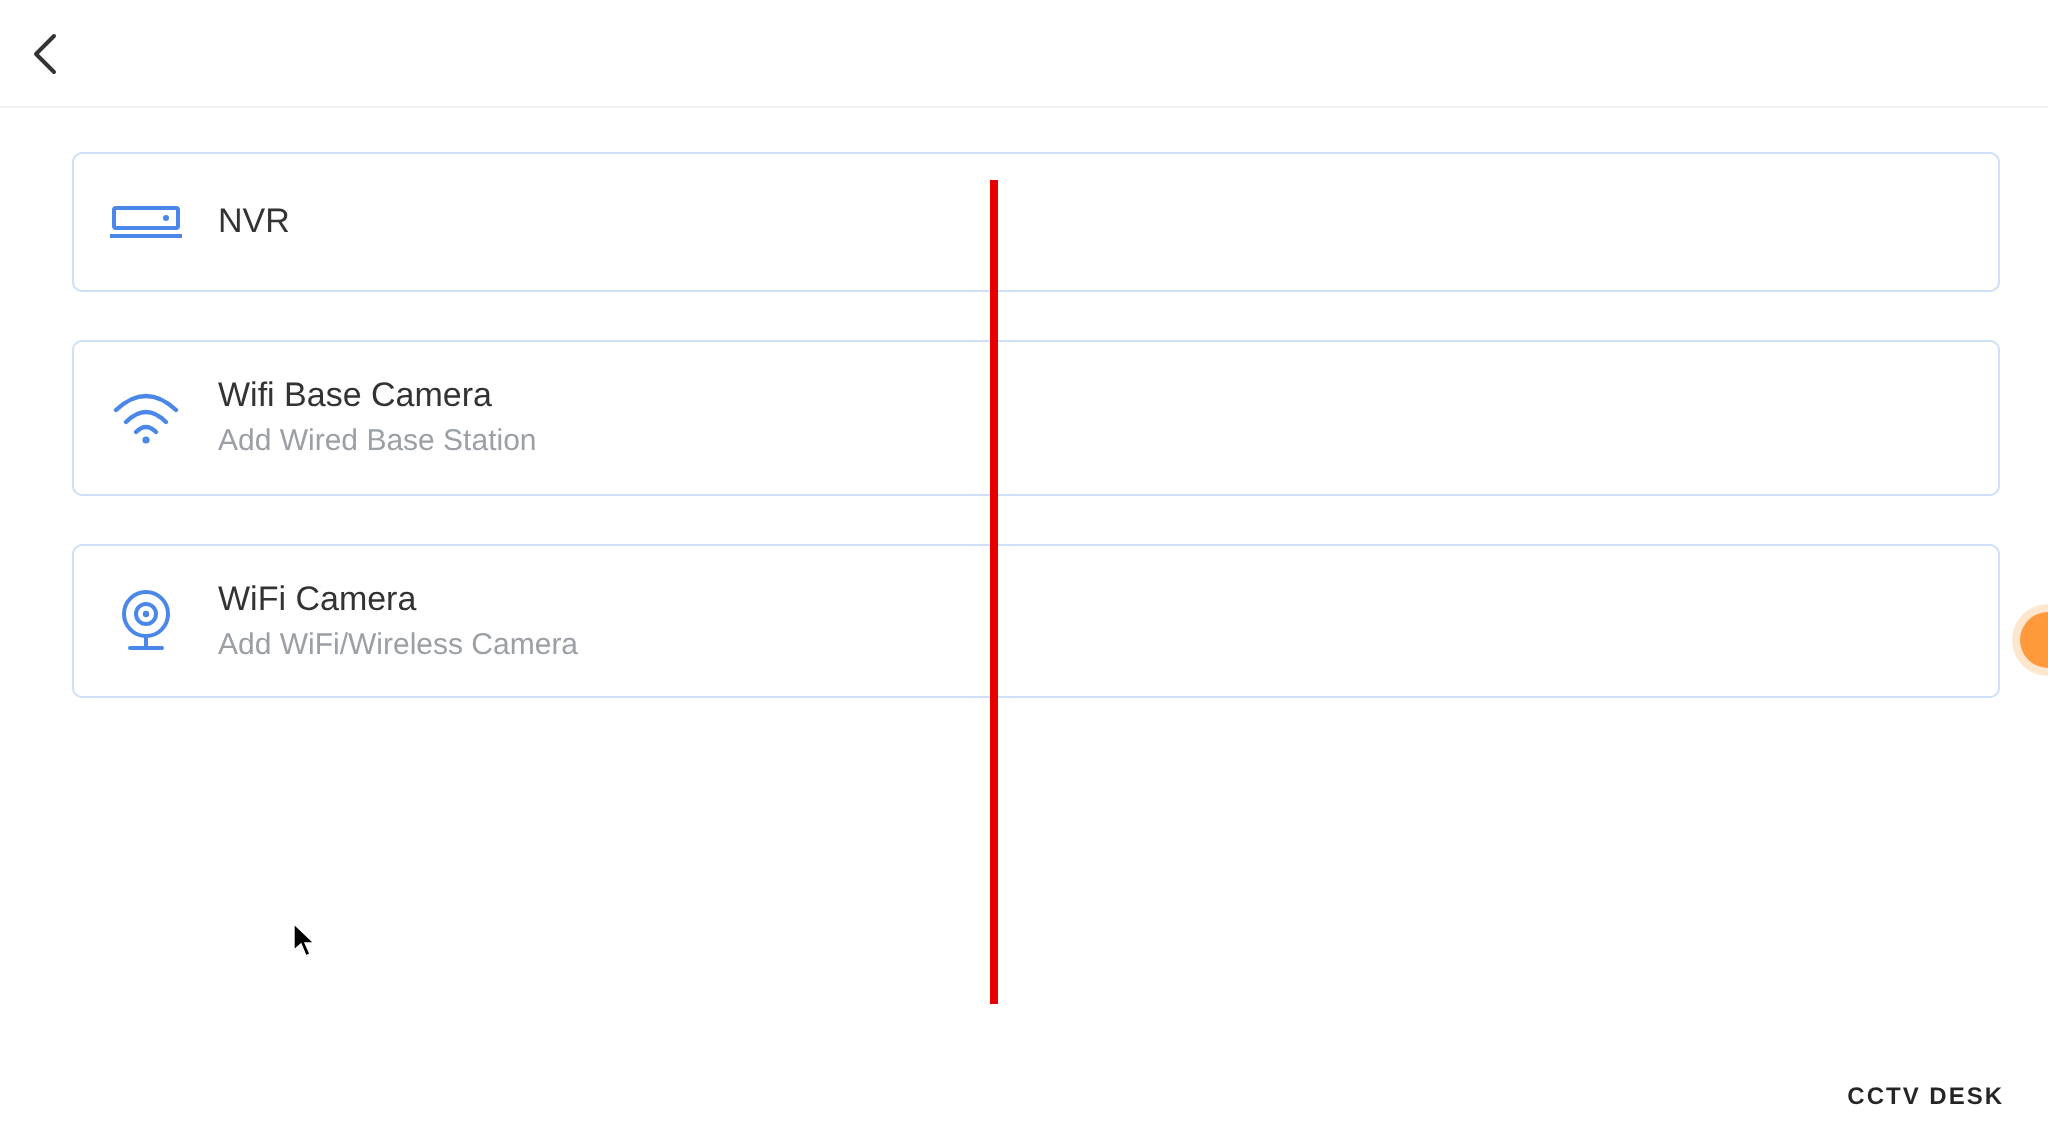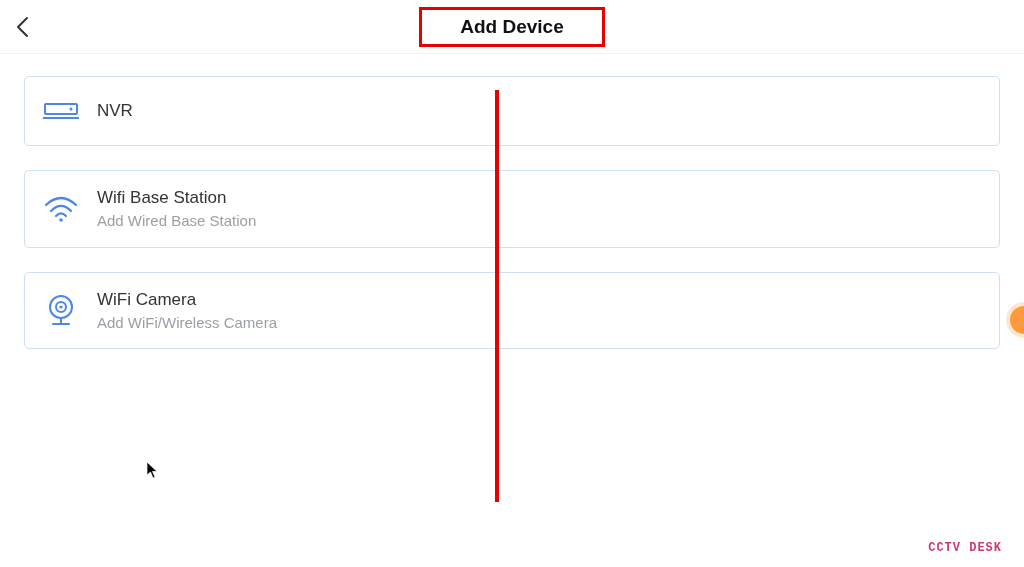--- a/index.html
+++ b/index.html
@@ -29,20 +29,21 @@
       border: 3px solid #e60000;
       padding: 6px 38px;
     }
     .page-title {
       font-size: 19px;
       font-weight: 700;
       color: #111;
     }
     .list {
       padding: 22px 24px 0 24px;
+      margin-left: 12px;
     }
     .card {
       border: 1px solid #cde0f5;
       border-radius: 5px;
       padding: 16px 18px;
       margin-bottom: 24px;
       display: flex;
       align-items: center;
       gap: 18px;
       cursor: pointer;
@@ -94,36 +95,32 @@
       background: #ff9a3c;
       box-shadow: 0 0 0 4px rgba(255,154,60,0.25);
     }
     .watermark {
       position: absolute;
       right: 22px;
       bottom: 12px;
       font-size: 12px;
       font-weight: 800;
       letter-spacing: 1px;
-      color: #be185d;
+      color: #000000;
       opacity: 0.85;
-      font-family: Liberation Mono, monospace;
     }
   </style>
 </head>
 <body>
 
 <div class="header">
   <div class="back-arrow">
     <svg width="18" height="22" viewBox="0 0 18 22">
       <polyline points="13,2 4,11 13,20" fill="none" stroke="#333" stroke-width="2" stroke-linecap="round" stroke-linejoin="round"></polyline>
     </svg>
-  </div>
-  <div class="title-box">
-    <span class="page-title">Add Device</span>
   </div>
 </div>
 
 <div class="list">
 
   <div class="card">
     <div class="icon-wrap">
       <svg width="36" height="20" viewBox="0 0 36 20">
         <rect x="2" y="3" width="32" height="10" rx="1" fill="none" stroke="#4a87e8" stroke-width="2"></rect>
         <circle cx="28" cy="8" r="1.5" fill="#4a87e8"></circle>
@@ -139,21 +136,21 @@
   <div class="card">
     <div class="icon-wrap">
       <svg width="36" height="28" viewBox="0 0 36 28">
         <path d="M3 10 Q18 -4 33 10" fill="none" stroke="#4a87e8" stroke-width="2.2" stroke-linecap="round"></path>
         <path d="M8 16 Q18 6 28 16" fill="none" stroke="#4a87e8" stroke-width="2.2" stroke-linecap="round"></path>
         <path d="M13 21 Q18 16 23 21" fill="none" stroke="#4a87e8" stroke-width="2.2" stroke-linecap="round"></path>
         <circle cx="18" cy="25" r="1.8" fill="#4a87e8"></circle>
       </svg>
     </div>
     <div class="card-text">
-      <span class="card-title">Wifi Base Station</span>
+      <span class="card-title">Wifi Base Camera</span>
       <span class="card-sub">Add Wired Base Station</span>
     </div>
   </div>
 
   <div class="card">
     <div class="icon-wrap">
       <svg width="34" height="34" viewBox="0 0 34 34">
         <circle cx="17" cy="14" r="11" fill="none" stroke="#4a87e8" stroke-width="2"></circle>
         <circle cx="17" cy="14" r="5" fill="none" stroke="#4a87e8" stroke-width="2"></circle>
         <circle cx="17" cy="14" r="1.6" fill="#4a87e8"></circle>

